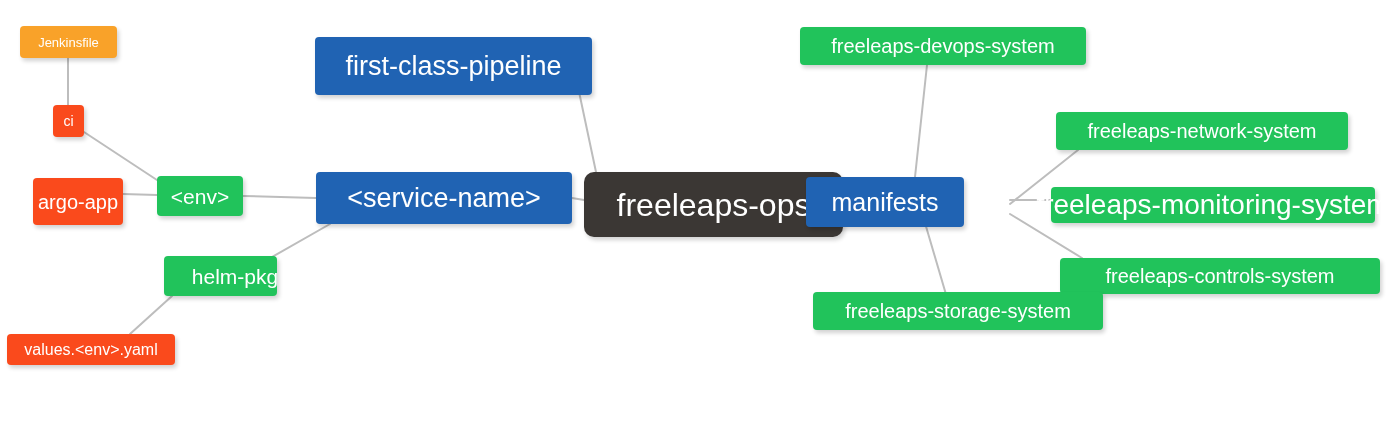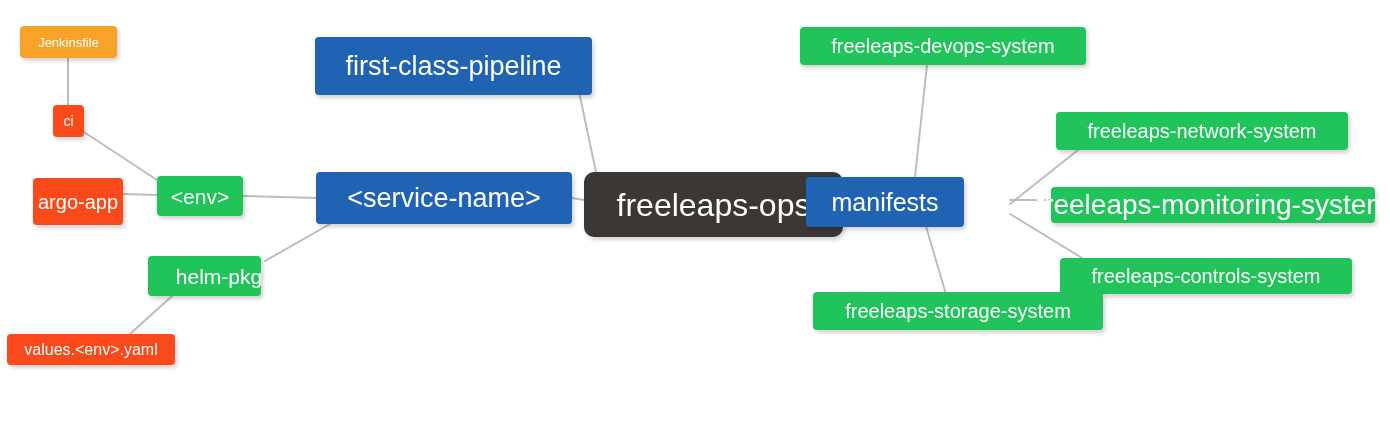--- a/index.html
+++ b/index.html
@@ -64,24 +64,24 @@
       <line x1="1010" y1="200" x2="1051" y2="200" stroke="#bdbdbd" stroke-width="2" stroke-linecap="round"></line>
       <line x1="1010" y1="214" x2="1082" y2="258" stroke="#bdbdbd" stroke-width="2" stroke-linecap="round"></line>
       <line x1="925" y1="223" x2="950" y2="308" stroke="#bdbdbd" stroke-width="2" stroke-linecap="round"></line>
     </svg>
   <div id="node-layer">
       <div class="node root" style="left: 584px; top: 172px; width: 259px; height: 65px; font-size: 32px; border-radius: 10px;">freeleaps-ops</div>
       <div class="node blue" style="left: 315px; top: 37px; width: 277px; height: 58px; font-size: 27px;">first-class-pipeline</div>
       <div class="node blue" style="left: 316px; top: 172px; width: 256px; height: 52px; font-size: 27px;">&lt;service-name&gt;</div>
       <div class="node blue" style="left: 806px; top: 177px; width: 158px; height: 50px; font-size: 25px;">manifests</div>
       <div class="node green" style="left: 157px; top: 176px; width: 86px; height: 40px; font-size: 21px;">&lt;env&gt;</div>
-      <div class="node green" style="left: 148px; top: 256px; width: 113px; height: 40px; font-size: 21px; padding-left: 29px;">helm-pkg</div>
+      <div class="node green" style="left: 164px; top: 256px; width: 113px; height: 40px; font-size: 21px; padding-left: 29px;">helm-pkg</div>
       <div class="node orange" style="left: 20px; top: 26px; width: 97px; height: 32px; font-size: 13px;">Jenkinsfile</div>
       <div class="node red" style="left: 53px; top: 105px; width: 31px; height: 32px; font-size: 14px;">ci</div>
       <div class="node red" style="left: 33px; top: 178px; width: 90px; height: 47px; font-size: 20px;">argo-app</div>
       <div class="node red" style="left: 7px; top: 334px; width: 168px; height: 31px; font-size: 16px;">values.&lt;env&gt;.yaml</div>
       <div class="node green" style="left: 800px; top: 27px; width: 286px; height: 38px; font-size: 20px; text-align: right;">freeleaps-devops-system</div>
       <div class="node green" style="left: 1056px; top: 112px; width: 292px; height: 38px; font-size: 20px;">freeleaps-network-system</div>
       <div class="node green" style="left: 1051px; top: 187px; width: 324px; height: 36px; font-size: 28px;">freeleaps-monitoring-system</div>
-      <div class="node green" style="left: 1060px; top: 258px; width: 292px; height: 36px; font-size: 20px;">freeleaps-controls-system</div>
+      <div class="node green" style="left: 1060px; top: 258px; width: 320px; height: 36px; font-size: 20px;">freeleaps-controls-system</div>
       <div class="node green" style="left: 813px; top: 292px; width: 290px; height: 38px; font-size: 20px;">freeleaps-storage-system</div>
     </div>
 </div>
 
 </body></html>

